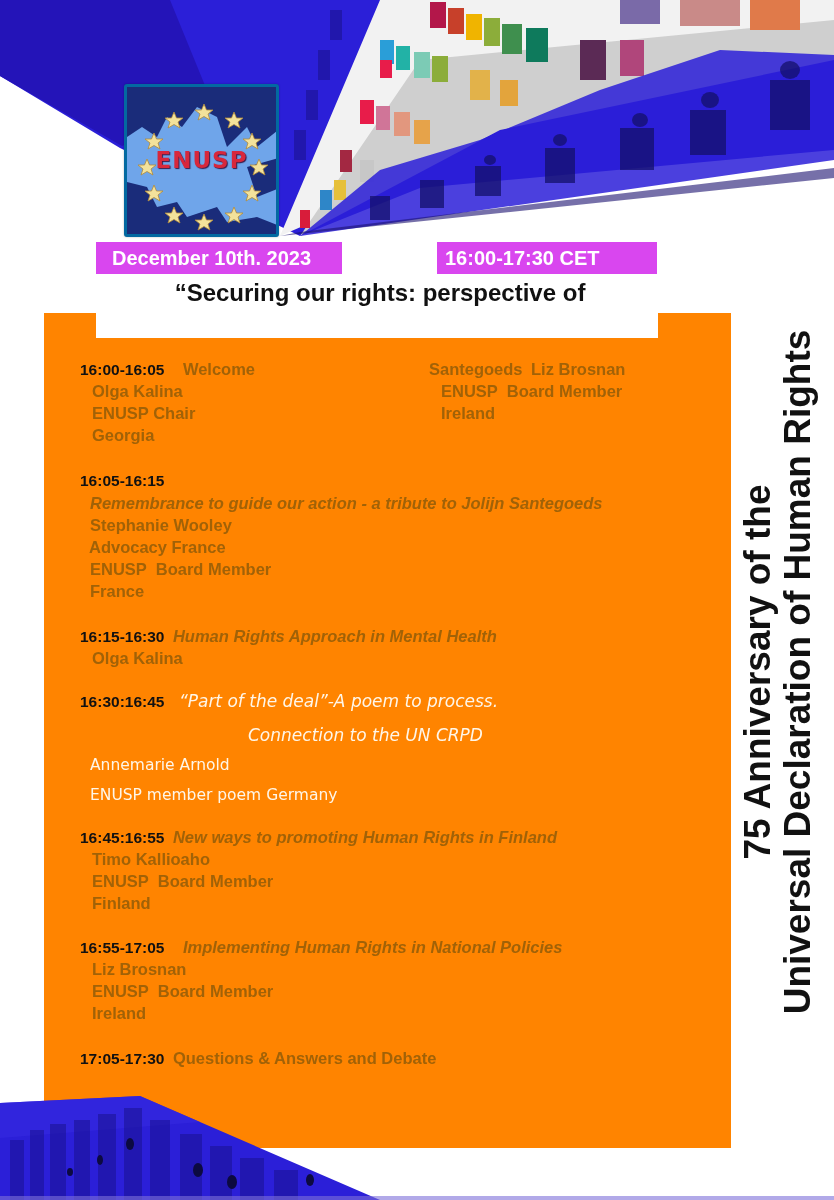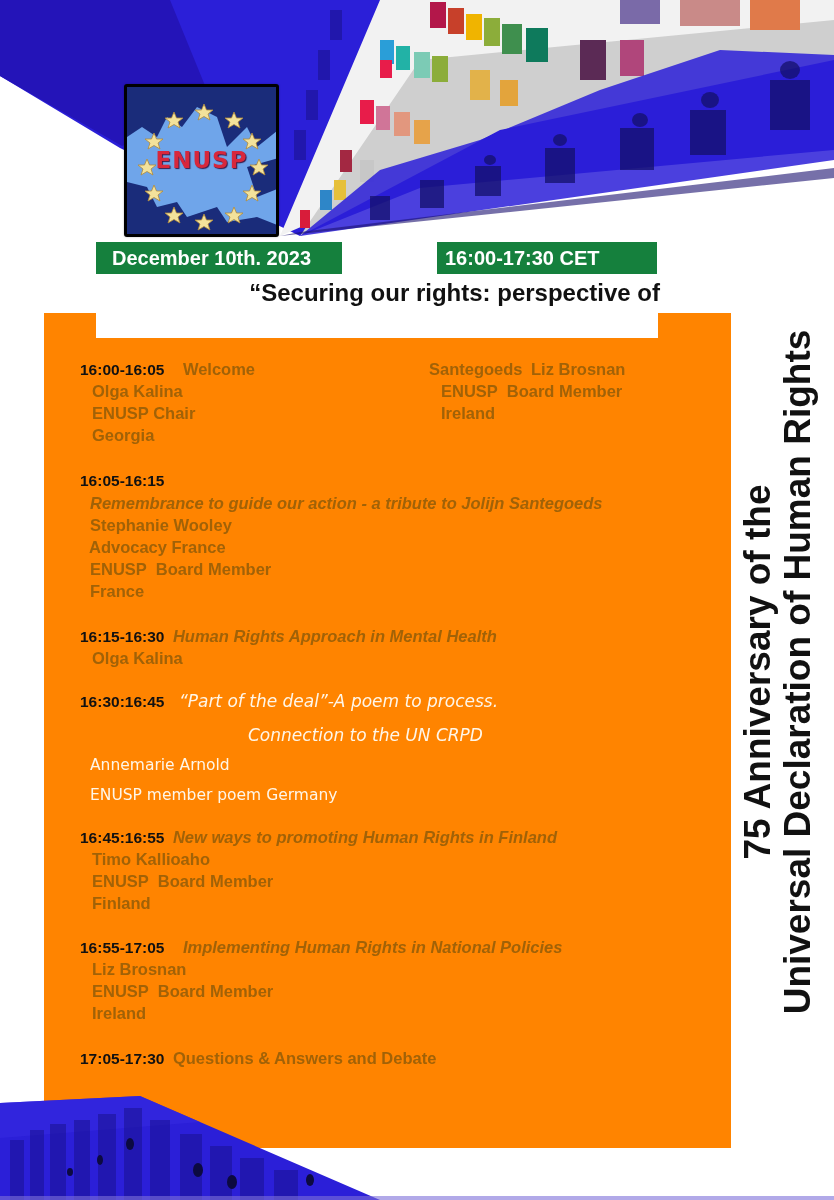--- a/index.html
+++ b/index.html
@@ -6,52 +6,52 @@
     html, body { width: 834px; height: 1200px; overflow: hidden; background: #ffffff; }
     body { position: relative; font-family: "Liberation Sans", sans-serif; }
 
     
     .top-art { position: absolute; left: 0; top: 0; width: 834px; height: 240px; }
     .top-art svg { display: block; }
 
     
     .logo {
       position: absolute; left: 124px; top: 84px; width: 155px; height: 153px;
-      border: 3px solid #000000; border-radius: 3px; overflow: hidden;
+      border: 3px solid #0369a1; border-radius: 3px; overflow: hidden;
       background: #000000; box-shadow: 0 0 2px rgba(0,0,0,0.3);
     }
     .logo svg { position: absolute; left: 0; top: 0; }
     .logo-text {
       position: absolute; left: 0; right: 0; top: 60px; text-align: center;
       font-family: "DejaVu Sans", sans-serif; font-weight: bold; font-size: 23px;
       letter-spacing: 1px; color: #d8273c;
       text-shadow: 1px 1px 1px #3a1a4a;
     }
 
     
     .bar {
-      position: absolute; top: 242px; height: 32px; background: #15803d;
+      position: absolute; top: 242px; height: 32px; background: #d946ef;
       color: #fff; font-weight: bold; font-size: 20px; line-height: 32px;
     }
     .bar-date { left: 96px; width: 246px; padding-left: 16px; }
     .bar-time { left: 437px; width: 220px; padding-left: 8px; }
 
     
     .orange {
       position: absolute; left: 44px; top: 313px; width: 687px; height: 835px;
       background: #ff8400;
     }
     .title-box {
       position: absolute; left: 96px; top: 278px; width: 562px; height: 60px;
       background: #ffffff;
     }
     .title {
       position: absolute; left: 100px; top: 279px; width: 560px;
       font-weight: bold; font-size: 24px; line-height: 28px; color: #111;
-      text-align: right;
+      text-align: center;
     }
 
     
     .side {
       position: absolute; left: 738px; top: 1112px; width: 880px;
       transform: rotate(-90deg); transform-origin: 0 0;
       font-weight: bold; color: #111; text-align: center;
       font-size: 37px; line-height: 40px;
     }
 

